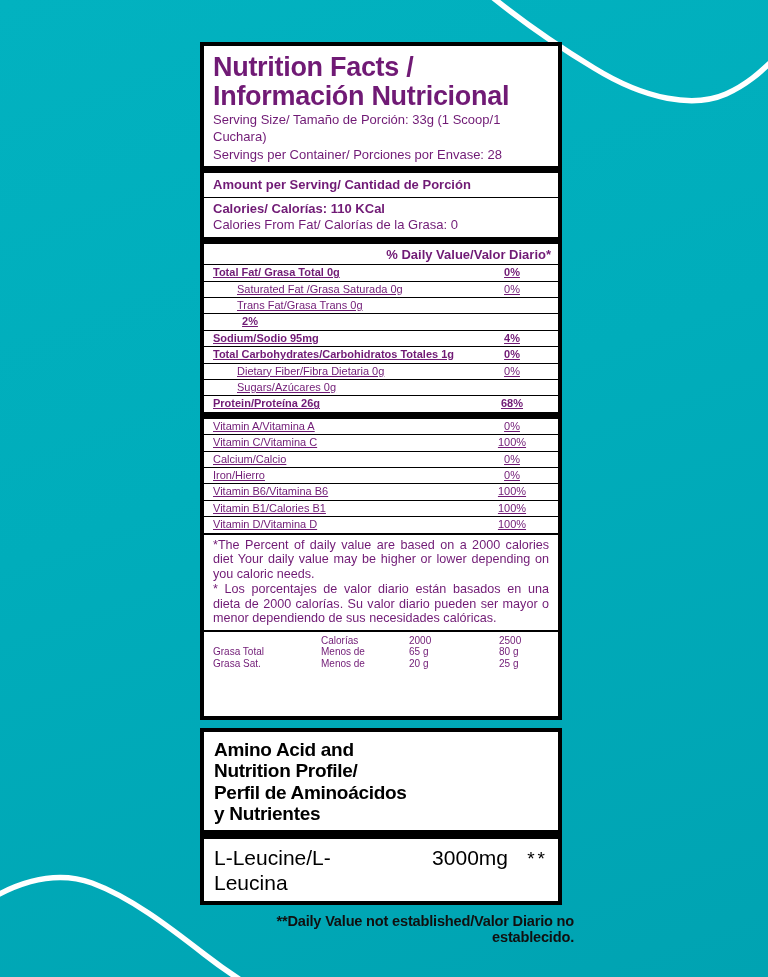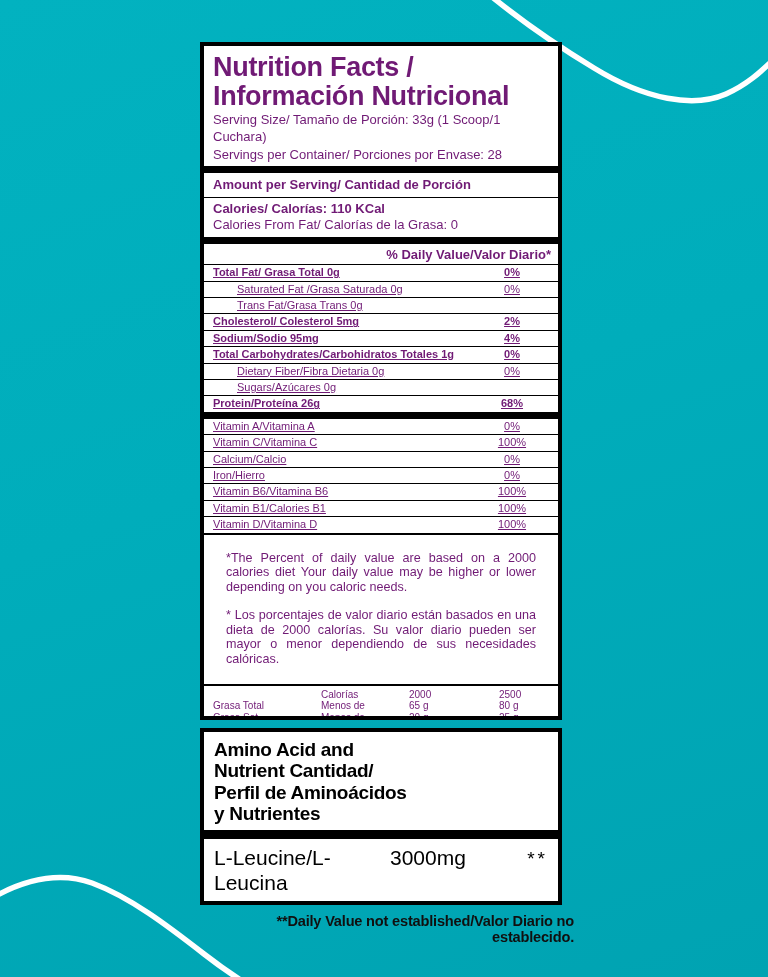--- a/index.html
+++ b/index.html
@@ -25,34 +25,34 @@
   .amount{border-bottom:1px solid #000;padding:4px 9px 3px;}
   .cal-sec{padding:3px 9px 4px;}
   .dv-head{border-bottom:1px solid #000;padding:3px 7px 2px;text-align:right;font-size:13px;font-weight:bold;}
   .row{display:flex;align-items:baseline;padding:1px 9px;font-size:11px;line-height:1.22;text-decoration:underline;}
   .row + .row{border-top:1px solid #000;}
   .row .lbl{flex:1;}
   .row .val{flex:none;width:74px;text-align:center;}
   .row.bold{font-weight:bold;}
   .row .indent{padding-left:24px;}
   .footnotes{border-top:2px solid #000;padding:3px 9px 4px;font-size:12.6px;line-height:1.17;text-align:justify;}
-  .footnotes p{margin:13px;}
+  .footnotes p{margin:0;}
   .dv-table{border-top:2px solid #000;padding:3px 9px 4px;font-size:10px;line-height:1.14;}
   .dvt-row{display:grid;grid-template-columns:108px 88px 90px 1fr;}
 
   
   .amino{
     position:absolute;left:200px;top:728px;width:362px;height:177px;
     background:#ffffff;border:4px solid #000;overflow:hidden;color:#000;
   }
   .amino-title{padding:7px 10px 6px;font-size:19px;font-weight:bold;line-height:1.12;letter-spacing:-0.3px;}
   .amino-bar{height:9px;background:#000;}
   .amino-row{display:flex;align-items:baseline;padding:6px 10px 8px;font-size:21px;line-height:1.2;}
   .amino-row .nm{flex:1;}
-  .amino-row .amt{flex:none;width:118px;}
+  .amino-row .amt{flex:none;width:118px;text-align:right;}
   .amino-row .st{flex:none;width:40px;text-align:right;font-size:19px;letter-spacing:3px;}
 
   .footer-note{
     position:absolute;left:192px;top:913px;width:382px;text-align:right;
     font-size:14.6px;font-weight:bold;color:#101010;letter-spacing:-0.2px;
   }
 </style>
 </head>
 <body>
 
@@ -90,21 +90,20 @@
     </div>
     <div class="row">
       <span class="lbl indent">Saturated Fat /Grasa Saturada 0g</span>
       <span class="val">0%</span>
     </div>
     <div class="row">
       <span class="lbl indent">Trans Fat/Grasa Trans 0g</span>
       <span class="val"></span>
     </div>
     <div class="row bold">
-      <span class="lbl">Cholesterol/ Colesterol 5mg</span>
       <span class="val">2%</span>
     </div>
     <div class="row bold">
       <span class="lbl">Sodium/Sodio 95mg</span>
       <span class="val">4%</span>
     </div>
     <div class="row bold">
       <span class="lbl">Total Carbohydrates/Carbohidratos Totales 1g</span>
       <span class="val">0%</span>
     </div>
@@ -180,21 +179,21 @@
       <span>25 g</span>
     </div>
 
   </div>
 
 </div>
 
 <div class="amino">
   <div class="amino-title">
     <div>Amino Acid and</div>
-    <div>Nutrient Cantidad/</div>
+    <div>Nutrition Profile/</div>
     <div>Perfil de Aminoácidos</div>
     <div>y Nutrientes</div>
   </div>
   <div class="amino-bar"></div>
   <div class="amino-row">
     <span class="nm">L-Leucine/L-Leucina</span>
     <span class="amt">3000mg</span>
     <span class="st">**</span>
   </div>
 </div>

